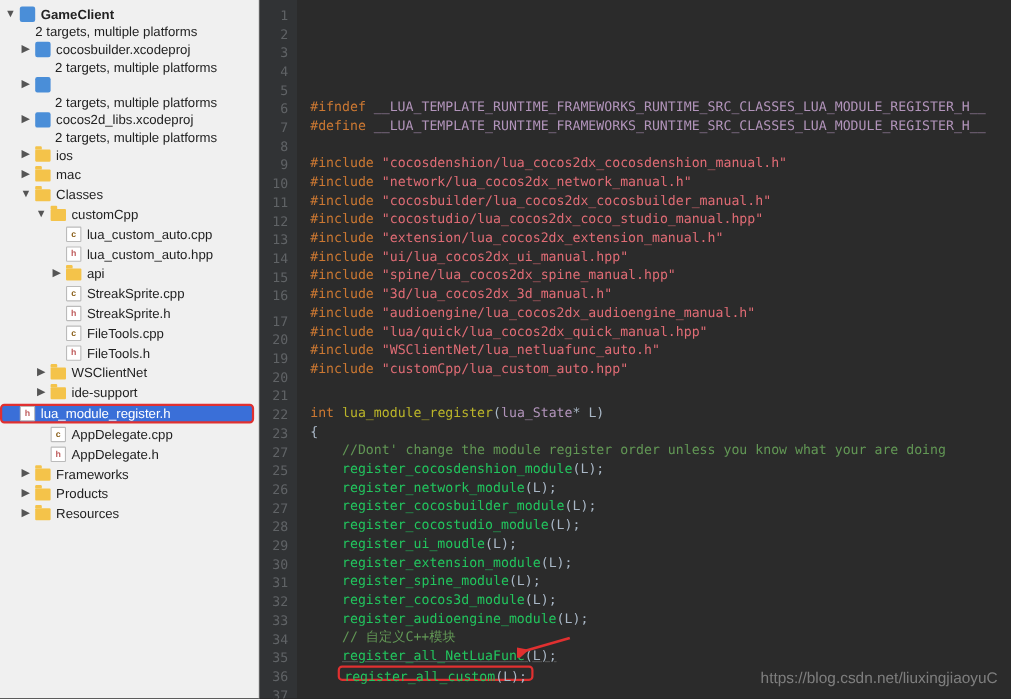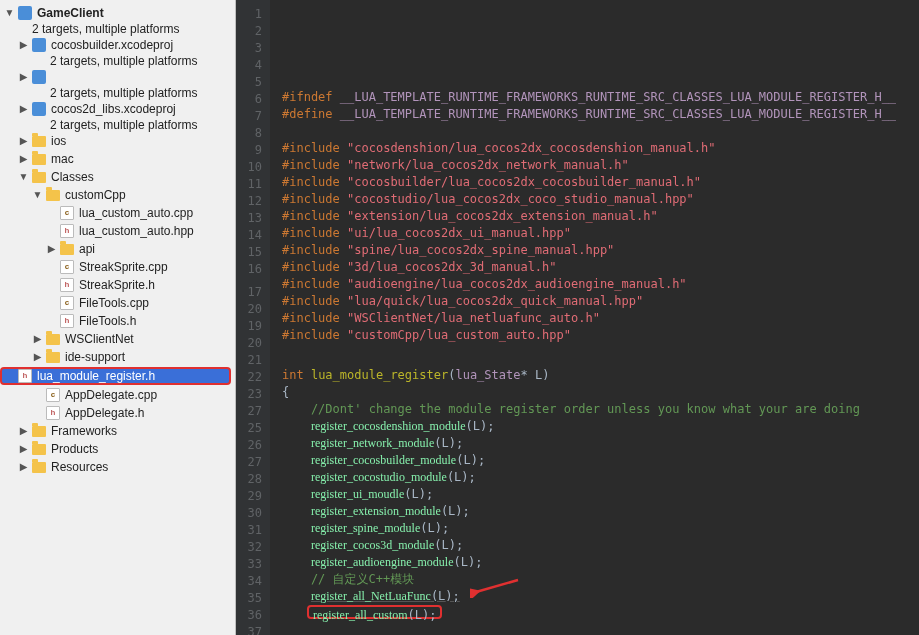--- a/index.html
+++ b/index.html
@@ -25,21 +25,21 @@
 .file-cpp { color:#8b601b; }
 .file-h { color:#c06060; }
 
 .editor { flex:1; background:#2b2b2b; display:flex; font-family:Menlo,Consolas,monospace; font-size:12px; line-height:17px; position:relative; }
 .gutter { background:#313335; color:#606366; text-align:right; padding:6px 8px 0 8px; user-select:none; min-width:34px; }
 .code-area { padding:6px 0 0 12px; white-space:pre; color:#a9b7c6; position:relative; flex:1; overflow:hidden;margin-top:32px; }
 .code-line { height:17px; }
 .kw-orange { color:#cc7832; }
 .kw-yellow { color:#bbb529; }
 .str-red { color:#e06c75; }
-.func-teal { color:#86efac;font-family:Liberation Serif, serif; }
+.func-teal { color:#22c55e; }
 .ident-purple { color:#b294bb; }
 .comment-green { color:#629755; }
 .brace { color:#a9b7c6; }
 .paren { color:#a9b7c6; }
 .num-blue { color:#6897bb; }
 
 .code-highlight-box { border:2px solid #e03030; border-radius:4px; padding:0 4px; margin-left:-4px; display:inline-block; height:14px; line-height:17px; }
 .arrow-annotation { position:absolute; color:#e03030; }
 .arrow-annotation svg { display:block; }
 
@@ -262,13 +262,14 @@
       <svg width="50" height="22">
           <defs>
             <marker id="ah" markerWidth="8" markerHeight="8" refX="2" refY="4" orient="auto">
               <path d="M8,0 L0,4 L8,8 Z" fill="#e03030"></path>
             </marker>
           </defs>
           <line x1="48" y1="4" x2="6" y2="16" stroke="#e03030" stroke-width="2.5" marker-end="url(#ah)"></line>
         </svg>
     </div>
   <div class="code-line"><span class="kw-orange">#ifndef </span><span class="ident-purple">__LUA_TEMPLATE_RUNTIME_FRAMEWORKS_RUNTIME_SRC_CLASSES_LUA_MODULE_REGISTER_H__</span></div><div class="code-line"><span class="kw-orange">#define </span><span class="ident-purple">__LUA_TEMPLATE_RUNTIME_FRAMEWORKS_RUNTIME_SRC_CLASSES_LUA_MODULE_REGISTER_H__</span></div><div class="code-line"></div><div class="code-line"><span class="kw-orange">#include </span><span class="str-red">"cocosdenshion/lua_cocos2dx_cocosdenshion_manual.h"</span></div><div class="code-line"><span class="kw-orange">#include </span><span class="str-red">"network/lua_cocos2dx_network_manual.h"</span></div><div class="code-line"><span class="kw-orange">#include </span><span class="str-red">"cocosbuilder/lua_cocos2dx_cocosbuilder_manual.h"</span></div><div class="code-line"><span class="kw-orange">#include </span><span class="str-red">"cocostudio/lua_cocos2dx_coco_studio_manual.hpp"</span></div><div class="code-line"><span class="kw-orange">#include </span><span class="str-red">"extension/lua_cocos2dx_extension_manual.h"</span></div><div class="code-line"><span class="kw-orange">#include </span><span class="str-red">"ui/lua_cocos2dx_ui_manual.hpp"</span></div><div class="code-line"><span class="kw-orange">#include </span><span class="str-red">"spine/lua_cocos2dx_spine_manual.hpp"</span></div><div class="code-line"><span class="kw-orange">#include </span><span class="str-red">"3d/lua_cocos2dx_3d_manual.h"</span></div><div class="code-line"><span class="kw-orange">#include </span><span class="str-red">"audioengine/lua_cocos2dx_audioengine_manual.h"</span></div><div class="code-line"><span class="kw-orange">#include </span><span class="str-red">"lua/quick/lua_cocos2dx_quick_manual.hpp"</span></div><div class="code-line"><span class="kw-orange">#include </span><span class="str-red">"WSClientNet/lua_netluafunc_auto.h"</span></div><div class="code-line"><span class="kw-orange">#include </span><span class="str-red">"customCpp/lua_custom_auto.hpp"</span></div><div class="code-line"></div><div class="code-line" style="margin-top: 6px;"><span class="kw-orange">int</span> <span class="kw-yellow">lua_module_register</span><span class="paren">(</span><span class="ident-purple">lua_State</span><span class="paren">* </span><span class="brace">L</span><span class="paren">)</span></div><div class="code-line"><span class="brace">{</span></div><div class="code-line"><span class="comment-green">    //Dont' change the module register order unless you know what your are doing</span></div><div class="code-line">    <span class="func-teal">register_cocosdenshion_module</span><span class="paren">(</span><span class="brace">L</span><span class="paren">);</span></div><div class="code-line">    <span class="func-teal">register_network_module</span><span class="paren">(</span><span class="brace">L</span><span class="paren">);</span></div><div class="code-line">    <span class="func-teal">register_cocosbuilder_module</span><span class="paren">(</span><span class="brace">L</span><span class="paren">);</span></div><div class="code-line">    <span class="func-teal">register_cocostudio_module</span><span class="paren">(</span><span class="brace">L</span><span class="paren">);</span></div><div class="code-line">    <span class="func-teal">register_ui_moudle</span><span class="paren">(</span><span class="brace">L</span><span class="paren">);</span></div><div class="code-line">    <span class="func-teal">register_extension_module</span><span class="paren">(</span><span class="brace">L</span><span class="paren">);</span></div><div class="code-line">    <span class="func-teal">register_spine_module</span><span class="paren">(</span><span class="brace">L</span><span class="paren">);</span></div><div class="code-line">    <span class="func-teal">register_cocos3d_module</span><span class="paren">(</span><span class="brace">L</span><span class="paren">);</span></div><div class="code-line">    <span class="func-teal">register_audioengine_module</span><span class="paren">(</span><span class="brace">L</span><span class="paren">);</span></div><div class="code-line"><span class="comment-green">    // 自定义C++模块</span></div><div class="code-line">    <span style="text-decoration:underline;text-decoration-color:#555;"><span class="func-teal">register_all_NetLuaFunc</span><span class="paren">(</span><span class="brace">L</span><span class="paren">);</span></span></div><div class="code-line">    <span class="code-highlight-box"><span class="func-teal">register_all_custom</span><span class="paren">(</span><span class="brace">L</span><span class="paren">);</span></span></div><div class="code-line">    </div><div class="code-line">    <span class="kw-orange">return</span> <span class="num-blue">1</span><span class="paren">;</span></div><div class="code-line"><span class="brace">}</span></div></div>
+  <div class="watermark">https://blog.csdn.net/liuxingjiaoyuC</div>
 </div>
 
 </body></html>

